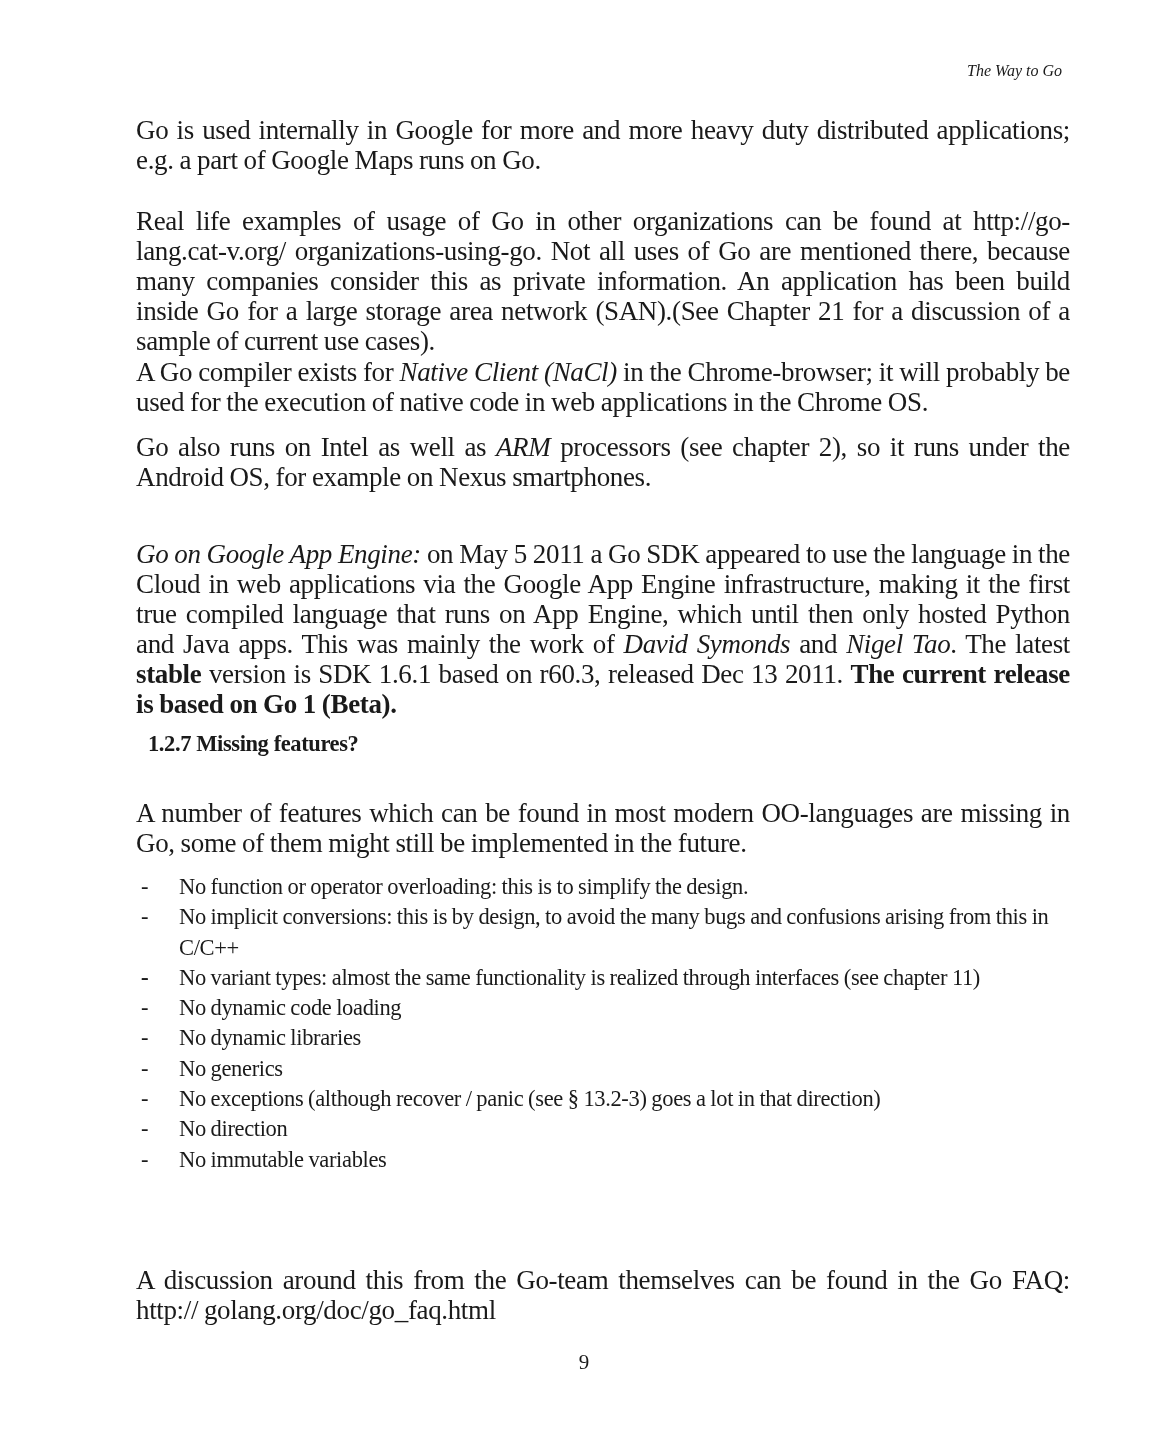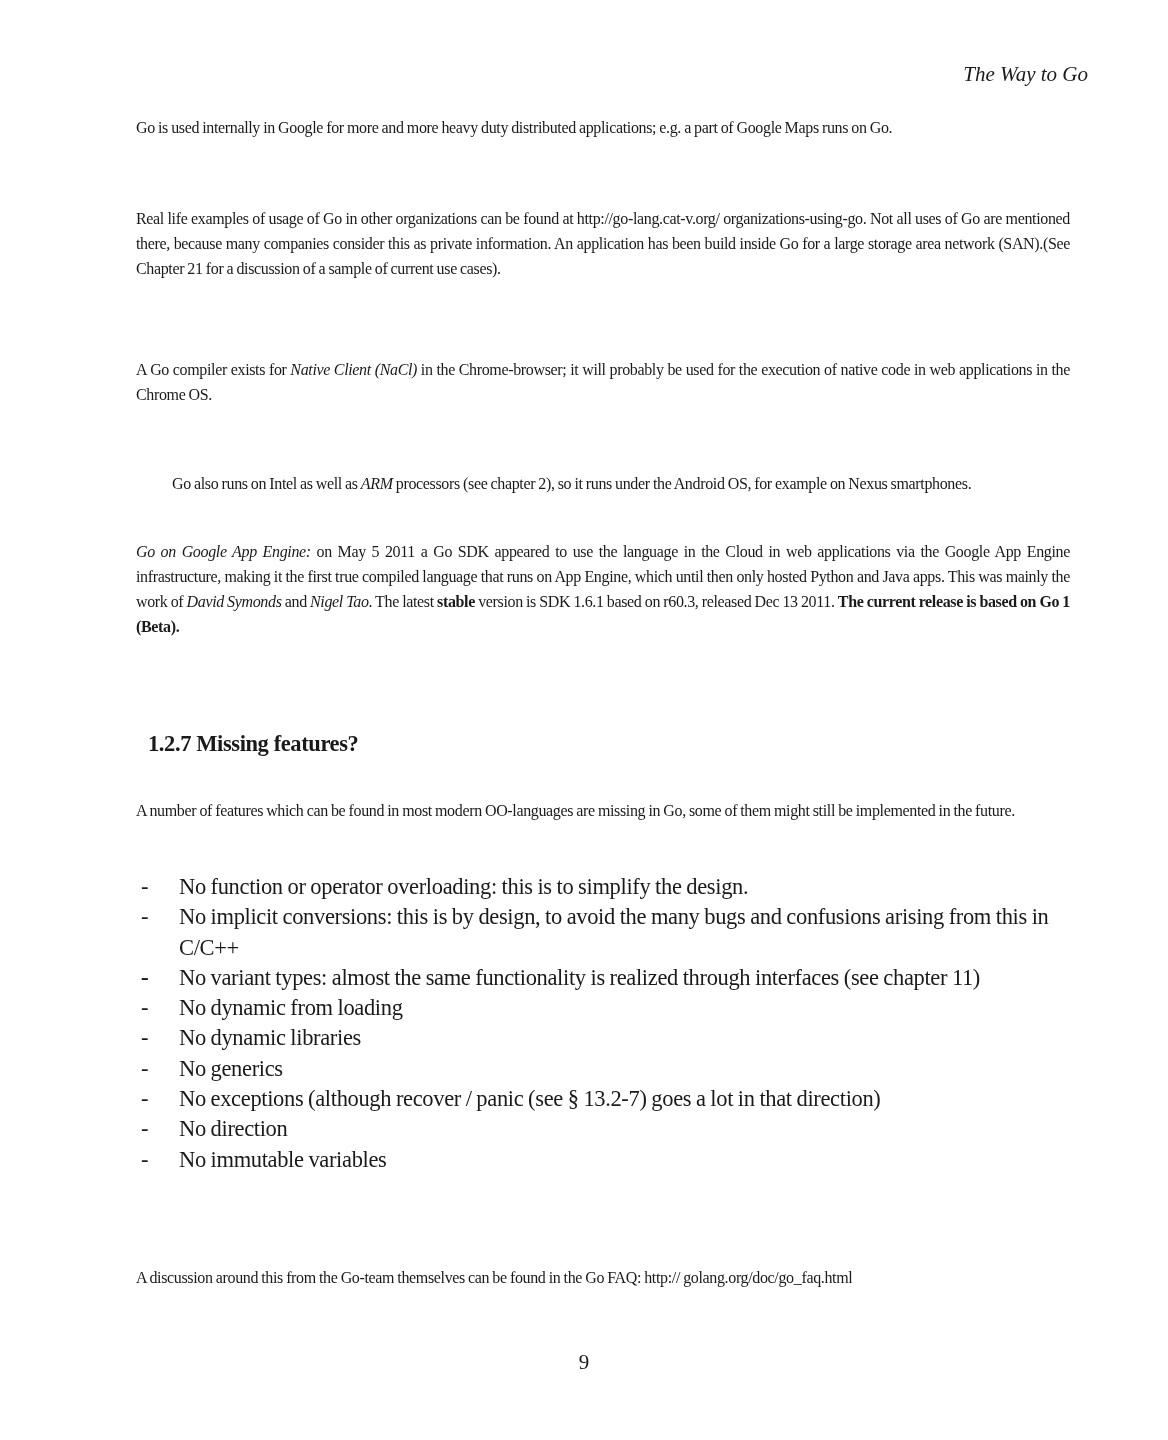--- a/index.html
+++ b/index.html
@@ -1,55 +1,55 @@
 <!DOCTYPE html>
 <html><head>
 <meta charset="utf-8">
 <style>
   html, body { margin: 0; padding: 0; background: #ffffff; }
   body { width: 1168px; height: 1440px; position: relative; overflow: hidden;
          font-family: "Liberation Serif", "DejaVu Serif", serif; color: #1a1a1a; }
-  .running-header { position: absolute; right: 80px; top: 62px; font-style: italic; font-size: 21px; color: #1a1a1a; }
-  .para { position: absolute; left: 136px; width: 934px; font-size: 16px; line-height: 25px;
+  .running-header { position: absolute; right: 106px; top: 62px; font-style: italic; font-size: 16px; color: #1a1a1a; }
+  .para { position: absolute; left: 136px; width: 934px; font-size: 27px; line-height: 30px;
           text-align: justify; margin: 0; letter-spacing: -0.35px; word-spacing: -0.5px; }
   .heading { position: absolute; left: 136px; top: 719px; font-size: 22.5px; font-weight: bold; margin: 12px; letter-spacing: -0.4px; }
   .list { position: absolute; left: 136px; top: 872px; width: 934px; margin: 0; padding: 0; list-style: none; }
   .list li { position: relative; padding-left: 43px; font-size: 22.5px; line-height: 30.3px; letter-spacing: -0.35px; word-spacing: -0.5px; }
   .list li .dash { position: absolute; left: 5px; top: 0; }
   .page-number { position: absolute; left: 0; width: 1168px; text-align: center; top: 1350px; font-size: 21px; }
   em { font-style: italic; }
   b { font-weight: bold; }
 </style>
 </head>
 <body>
 
 <div class="running-header">The Way to Go</div>
 
 <p class="para" style="top:115px;">Go is used internally in Google for more and more heavy duty distributed applications; e.g. a part of Google Maps runs on Go.</p>
 
 <p class="para" style="top:206px;">Real life examples of usage of Go in other organizations can be found at http://go-lang.cat-v.org/ organizations-using-go. Not all uses of Go are mentioned there, because many companies consider this as private information. An application has been build inside Go for a large storage area network (SAN).(See Chapter 21 for a discussion of a sample of current use cases).</p>
 
 <p class="para" style="top:357px;"><span>A Go compiler exists for </span><em>Native Client (NaCl)</em><span> in the Chrome-browser; it will probably be used for the execution of native code in web applications in the Chrome OS.</span></p>
 
-<p class="para" style="top:471px;margin-left:36px;"><span>Go also runs on Intel as well as </span><em>ARM</em><span> processors (see chapter 2), so it runs under the Android OS, for example on Nexus smartphones.</span></p>
+<p class="para" style="top:432px;"><span>Go also runs on Intel as well as </span><em>ARM</em><span> processors (see chapter 2), so it runs under the Android OS, for example on Nexus smartphones.</span></p>
 
 <p class="para" style="top:539px;"><em>Go on Google App Engine:</em><span>  on May 5 2011 a Go SDK appeared to use the language in the Cloud in web applications via the Google App Engine infrastructure, making it the first true compiled language that runs on App Engine, which until then only hosted Python and Java apps. This was mainly the work of </span><em>David Symonds</em><span> and </span><em>Nigel Tao</em><span>. The latest </span><b>stable</b><span> version is SDK 1.6.1 based on r60.3, released Dec 13 2011. </span><b>The current release is based on Go 1 (Beta).</b></p>
 
 <h3 class="heading">1.2.7 Missing features?</h3>
 
 <p class="para" style="top:782px;margin-top:16px;">A number of features which can be found in most modern OO-languages are missing in Go, some of them might still be implemented in the future.</p>
 
 <ul class="list">
   <li><span class="dash">-</span><span>No function or operator overloading: this is to simplify the design.</span></li>
   <li><span class="dash">-</span><span>No implicit conversions: this is by design, to avoid the many bugs and confusions arising from this in C/C++</span></li>
   <li><span class="dash">-</span></li>
   <li><span class="dash">-</span><span>No variant types: almost the same functionality is realized through interfaces (see chapter 11)</span></li>
-  <li><span class="dash">-</span><span>No dynamic from loading</span></li>
+  <li><span class="dash">-</span><span>No dynamic code loading</span></li>
   <li><span class="dash">-</span><span>No dynamic libraries</span></li>
   <li><span class="dash">-</span><span>No generics</span></li>
-  <li><span class="dash">-</span><span>No exceptions (although recover / panic (see § 13.2-7) goes a lot in that direction)</span></li>
+  <li><span class="dash">-</span><span>No exceptions (although recover / panic (see § 13.2-3) goes a lot in that direction)</span></li>
   <li><span class="dash">-</span><span>No direction</span></li>
   <li><span class="dash">-</span><span>No immutable variables</span></li>
 </ul>
 
 <p class="para" style="top:1265px;">A discussion around this from the Go-team themselves can be found in the Go FAQ: http:// golang.org/doc/go_faq.html</p>
 
 <div class="page-number">9</div>
 
 </body></html>

